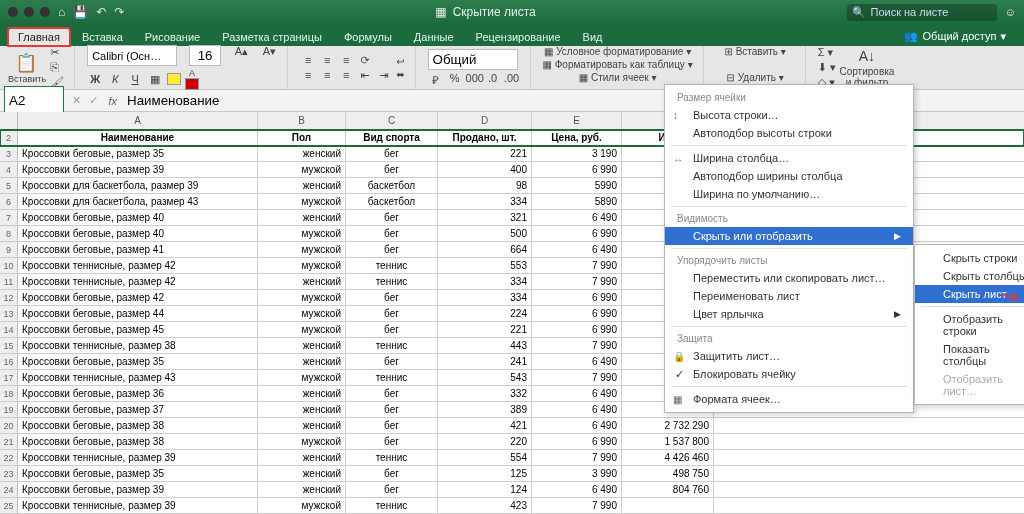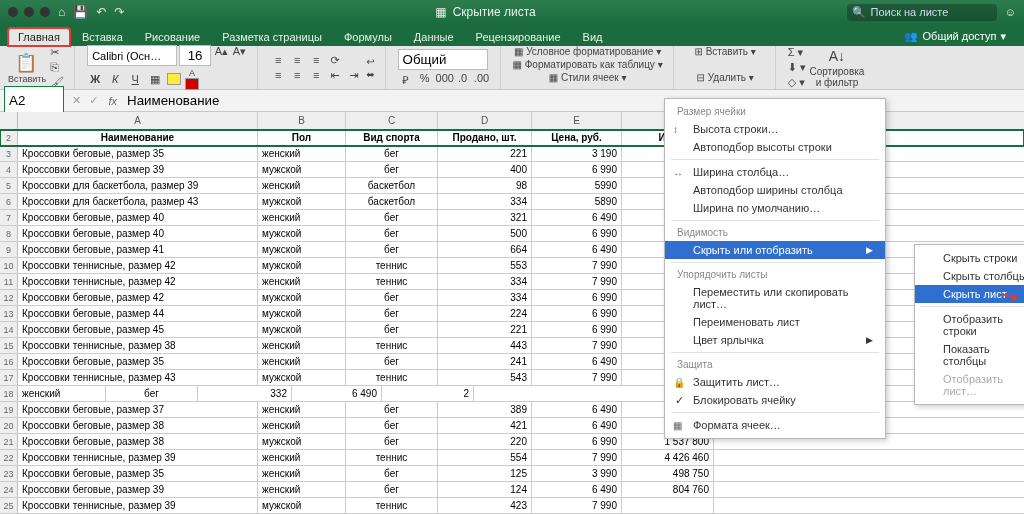--- a/index.html
+++ b/index.html
@@ -40,26 +40,26 @@
 .sheet-area { position: relative; background: #fff; }
 .col-headers { display: flex; height: 18px; background: #eee; border-bottom: 1px solid #bbb; }
 .corner { width: 18px; border-right: 1px solid #bbb; background: #eee; }
 .ch { border-right: 1px solid #ccc; text-align: center; font-size: 10px; color: #555; line-height: 18px; }
 .chA { width: 240px; } .chB { width: 88px; } .chC { width: 92px; } .chD { width: 94px; } .chE { width: 90px; } .chF { width: 92px; }
 
 .grid { display: block; }
 .row { display: flex; height: 16px; border-bottom: 1px solid #ccc; }
 .rh { width: 18px; background: #eee; border-right: 1px solid #bbb; text-align: center; font-size: 9px; color: #666; line-height: 16px; }
 .cell { border-right: 1px solid #ccc; padding: 0 4px; font-size: 10px; line-height: 16px; overflow: hidden; white-space: nowrap; }
-.cA { width: 240px; } .cB { width: 88px; text-align: left; } .cC { width: 92px; text-align: center; } .cD { width: 94px; text-align: right; } .cE { width: 90px; text-align: right; } .cF { width: 92px; text-align: right; }
+.cA { width: 240px; } .cB { width: 88px; text-align: right; } .cC { width: 92px; text-align: center; } .cD { width: 94px; text-align: right; } .cE { width: 90px; text-align: right; } .cF { width: 92px; text-align: right; }
 .row.header .cell { font-weight: bold; text-align: center; background: #fff; }
 .row.header { outline: 2px solid #1b6b3e; outline-offset: -1px; }
 
 .menu { position: absolute; background: #fff; border: 1px solid #b8b8b8; box-shadow: 2px 2px 6px rgba(0,0,0,.2); font-size: 11px; color: #333; padding: 4px 0; }
-.menu1 { left: 664px; top: 98px; width: 222px; }
+.menu1 { left: 664px; top: 84px; width: 250px; }
 .menu-title { color: #888; padding: 3px 12px; font-size: 10px; }
 .menu-item { padding: 3px 12px 3px 28px; cursor: pointer; display: flex; justify-content: space-between; align-items: center; }
 .menu-item.hl { background: #2f6fd0; color: #fff; }
 .menu-sep { height: 1px; background: #e0e0e0; margin: 3px 6px; }
 .menu-icon { position: absolute; left: 8px; font-size: 10px; color: #666; }
 .menu-item { position: relative; }
 .arrow { font-size: 9px; }
 .menu-item.disabled { color: #aaa; }
 
 .menu2 { left: 914px; top: 244px; width: 130px; }
@@ -118,21 +118,21 @@
       <span style="font-size:9px">Вставить</span>
     </div>
     <div style="display:flex;flex-direction:column;gap:2px">
       <span>✂</span>
       <span>⎘</span>
       <span>🖌</span>
     </div>
   </div>
   <div class="rib-group">
     <div style="display:flex;flex-direction:column;gap:2px">
-      <div style="display:flex;gap:2px">
+      <div style="display:flex;gap:12px">
         <input class="font-sel" value="Calibri (Осн…" style="">
         <input class="size-sel" value="16" style="">
         <span class="fmt-btn">A▴</span>
         <span class="fmt-btn">A▾</span>
       </div>
       <div style="display:flex;gap:4px;align-items:center">
         <span class="fmt-btn"><b>Ж</b></span>
         <span class="fmt-btn"><i>К</i></span>
         <span class="fmt-btn"><u>Ч</u></span>
         <span class="fmt-btn">▦</span>
@@ -359,20 +359,21 @@
         <div class="rh">17</div>
         <div class="cell cA">Кроссовки теннисные, размер 43</div>
         <div class="cell cB">мужской</div>
         <div class="cell cC">теннис</div>
         <div class="cell cD">543</div>
         <div class="cell cE">7 990</div>
         <div class="cell cF">4</div>
       </div>
       <div class="row">
         <div class="rh">18</div>
+        <div class="cell cA">Кроссовки беговые, размер 36</div>
         <div class="cell cB">женский</div>
         <div class="cell cC">бег</div>
         <div class="cell cD">332</div>
         <div class="cell cE">6 490</div>
         <div class="cell cF">2</div>
       </div>
       <div class="row">
         <div class="rh">19</div>
         <div class="cell cA">Кроссовки беговые, размер 37</div>
         <div class="cell cB">женский</div>

